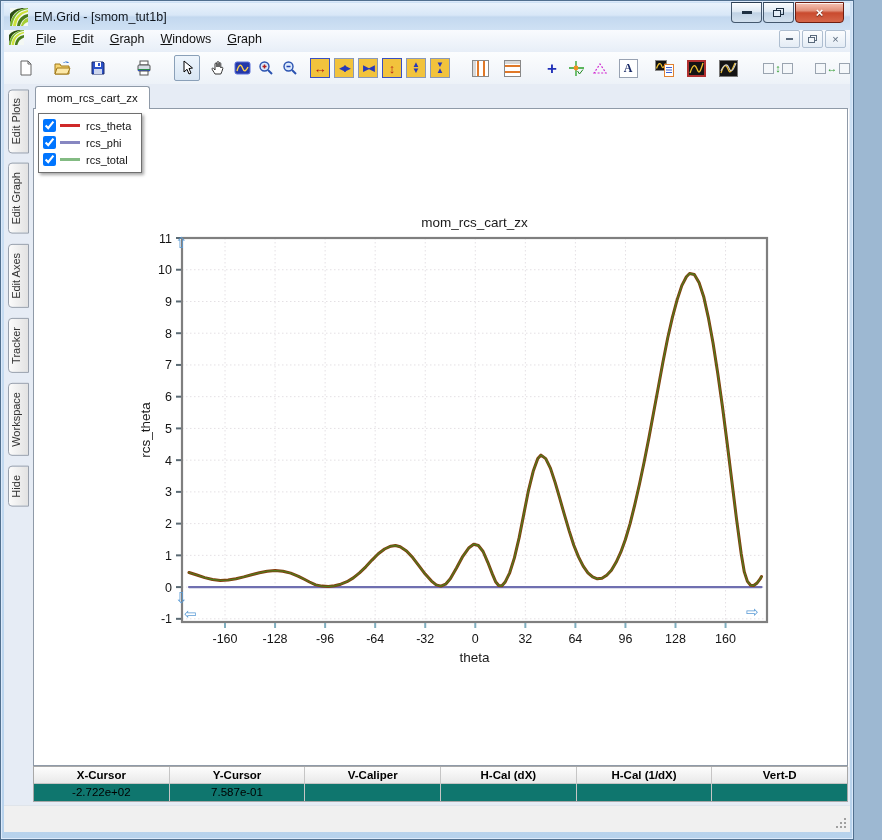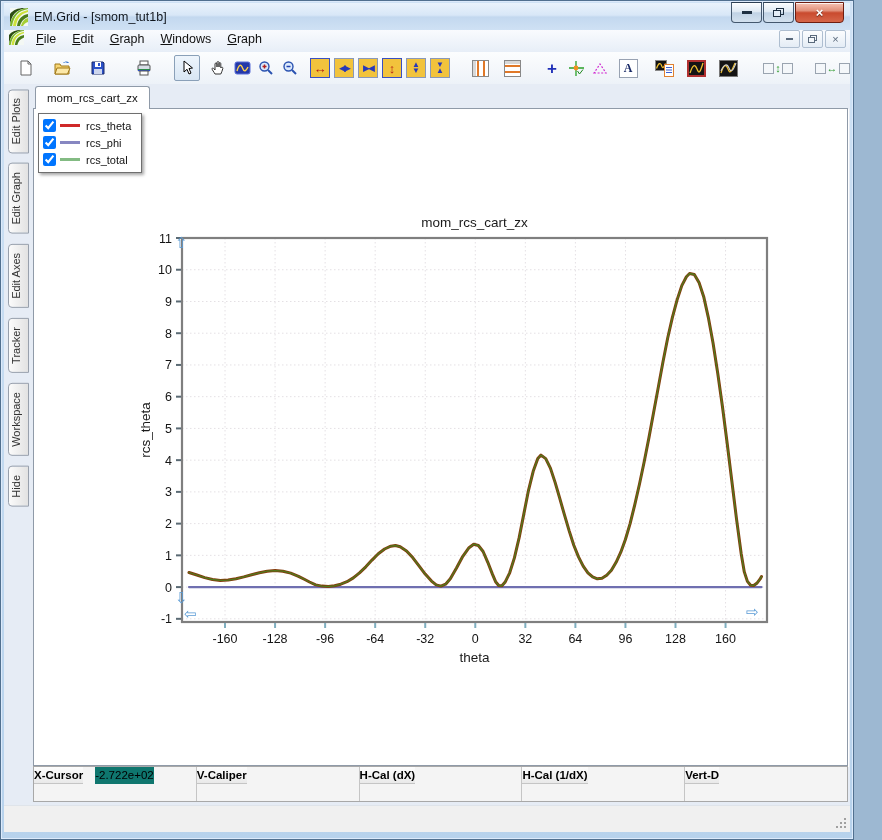--- a/index.html
+++ b/index.html
@@ -83,21 +83,21 @@
           box-shadow:2px 2px 3px rgba(0,0,0,.35);padding:3px 10px 4px 4px;}
   .legend-row{display:flex;align-items:center;height:17px;}
   .legend-row input{width:13px;height:13px;margin:0 4px 0 0;}
   .lswatch{width:20px;height:3px;margin-right:6px;flex:none;}
   .llabel{font-size:11px;color:#111;}
   
   .pan{position:absolute;color:#5b9bd5;font-size:15px;line-height:1;z-index:2;cursor:pointer;}
   
   .cursorbar{position:absolute;left:29px;right:2px;top:682px;height:34px;display:flex;
              border:1px solid #a8a8a8;background:#f4f4f4;}
-  .scol{flex:1;display:flex;flex-direction:row;border-right:1px solid #c5c5c5;gap:12px;}
+  .scol{flex:1;display:flex;flex-direction:column;border-right:1px solid #c5c5c5;}
   .scol:last-child{border-right:none;}
   .shead{height:16px;line-height:16px;text-align:center;font-size:11.5px;font-weight:bold;color:#000;
          background:linear-gradient(180deg,#fdfdfd,#e9e9e9);border-bottom:1px solid #c5c5c5;}
   .sval{height:17px;line-height:17px;text-align:center;font-size:11.5px;color:#000;background:#0f766e;}
   
   .appstatus{position:absolute;left:4px;bottom:8px;right:4px;height:26px;background:#f0f0f0;
              border-top:1px solid #dfe4ea;}
   .grip{position:absolute;right:2px;bottom:2px;}
 </style>
 </head>
@@ -452,20 +452,24 @@
         <div class="pan" style="left:712px;top:495px;">⇨</div>
       </div>
     </div>
 
     <div class="cursorbar">
       <div class="scol">
         <div class="shead">X-Cursor</div>
         <div class="sval">-2.722e+02</div>
       </div>
       <div class="scol">
+        <div class="shead">Y-Cursor</div>
+        <div class="sval">7.587e-01</div>
+      </div>
+      <div class="scol">
         <div class="shead">V-Caliper</div>
         <div class="sval"></div>
       </div>
       <div class="scol">
         <div class="shead">H-Cal (dX)</div>
         <div class="sval"></div>
       </div>
       <div class="scol">
         <div class="shead">H-Cal (1/dX)</div>
         <div class="sval"></div>

